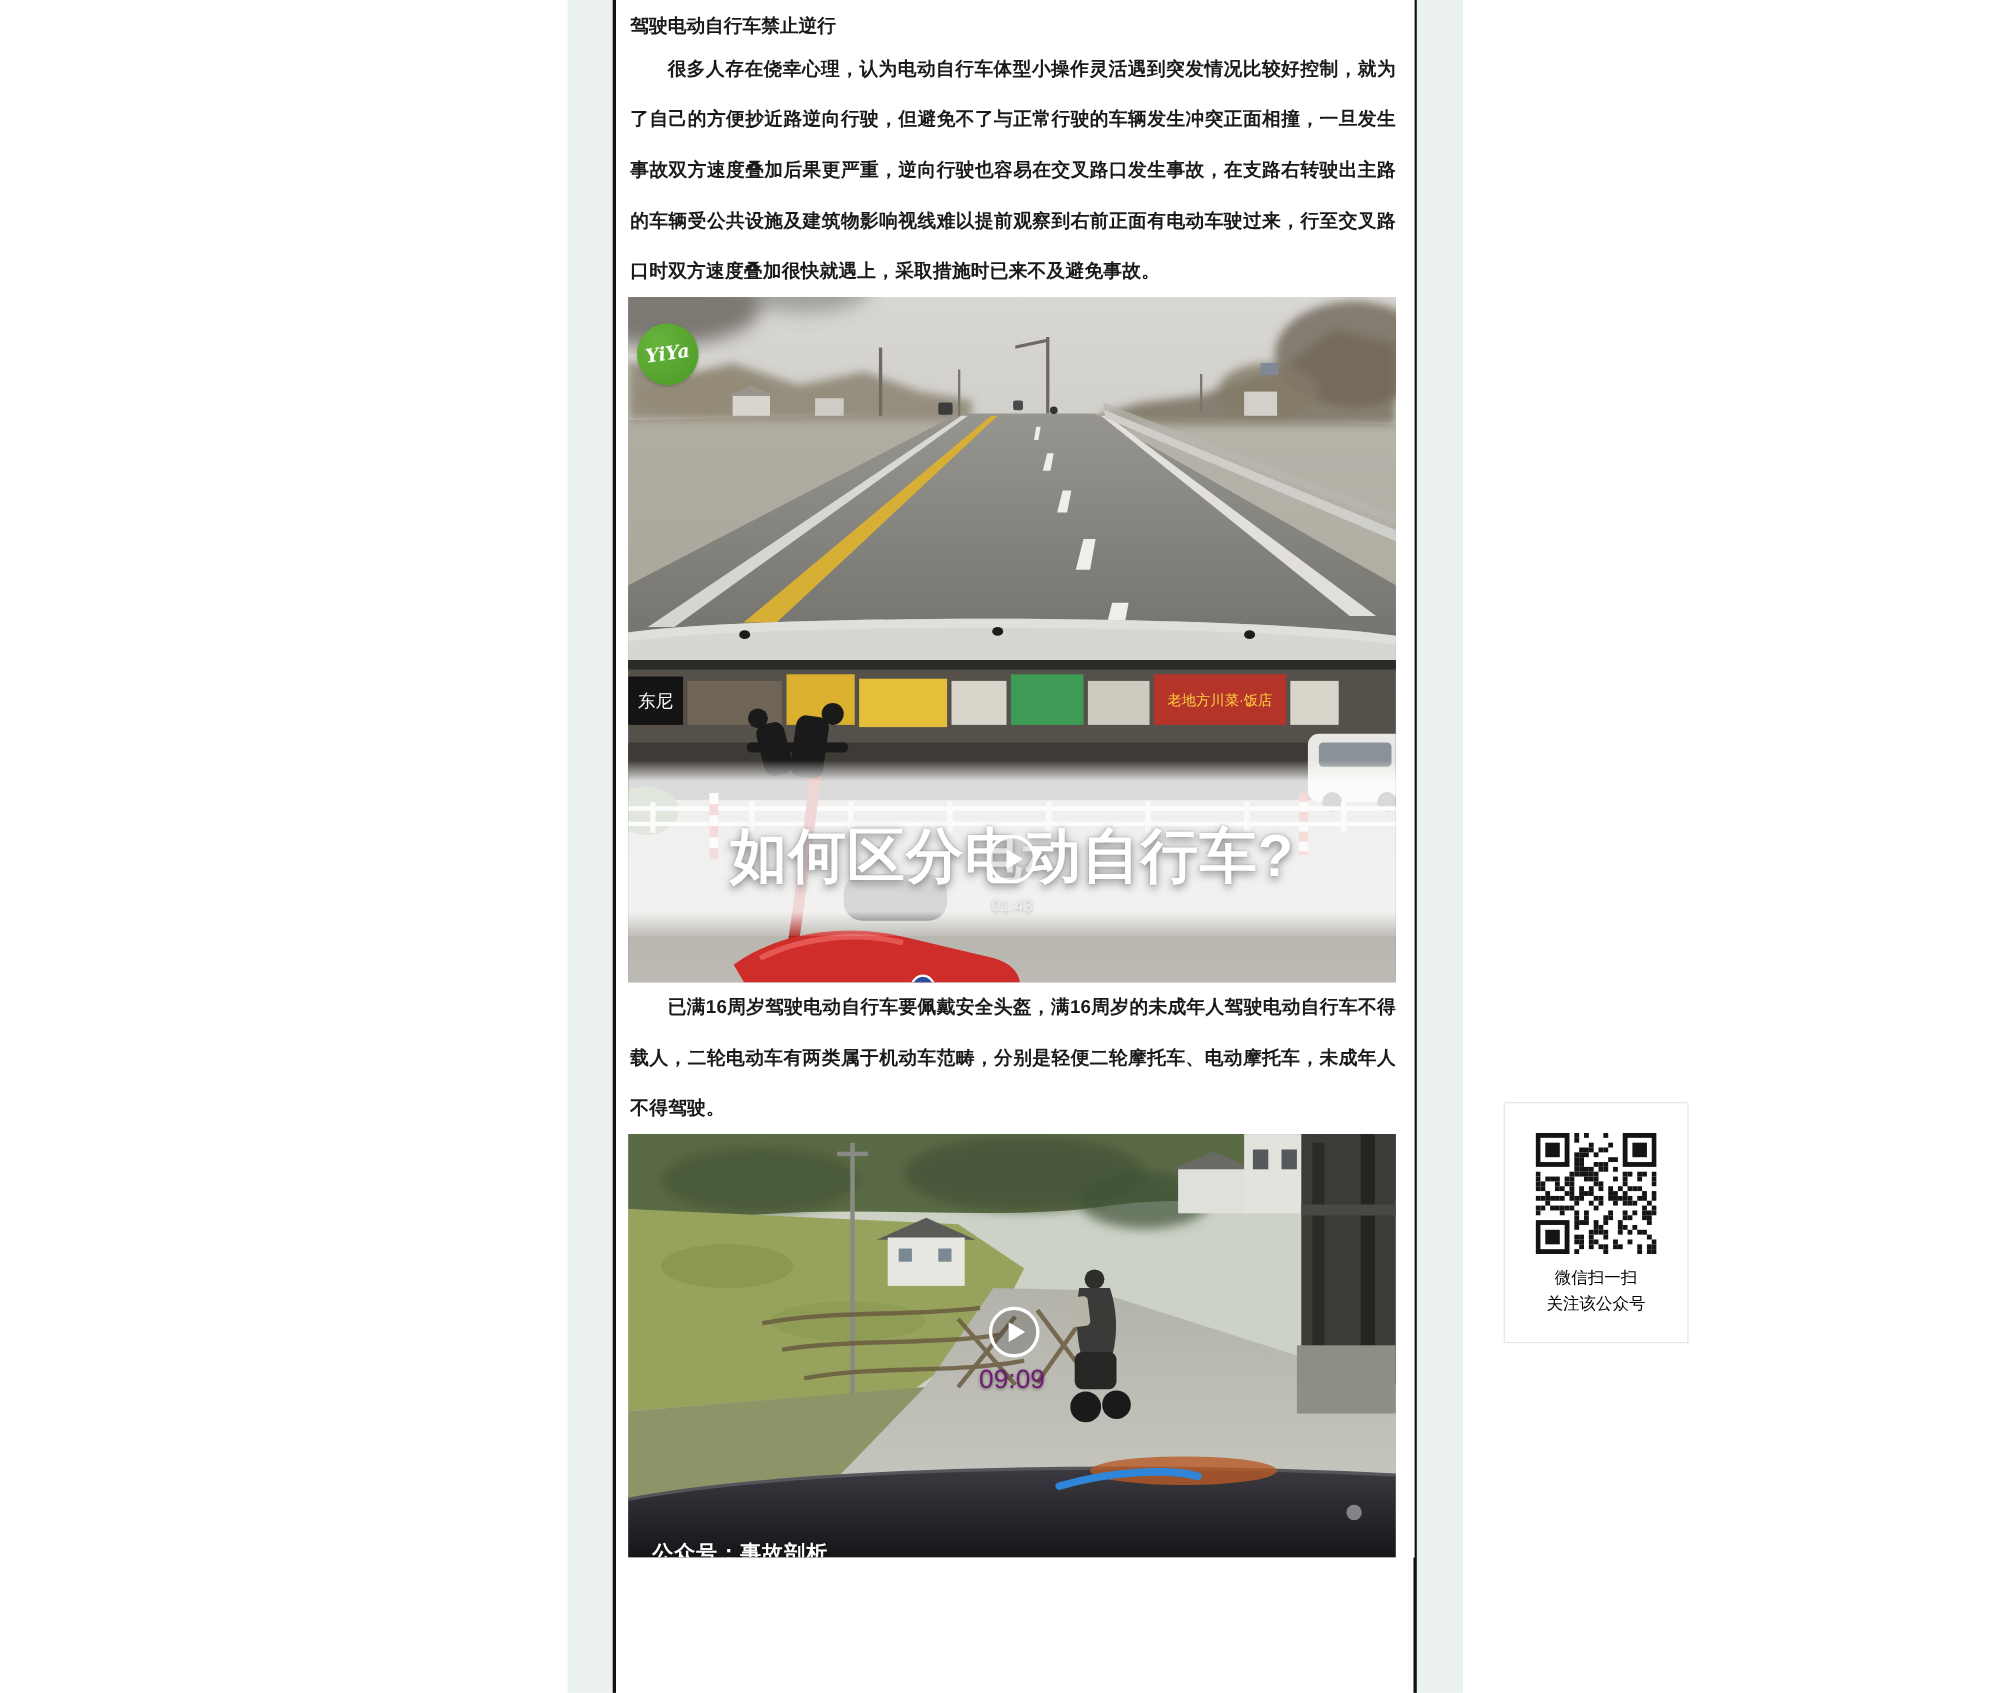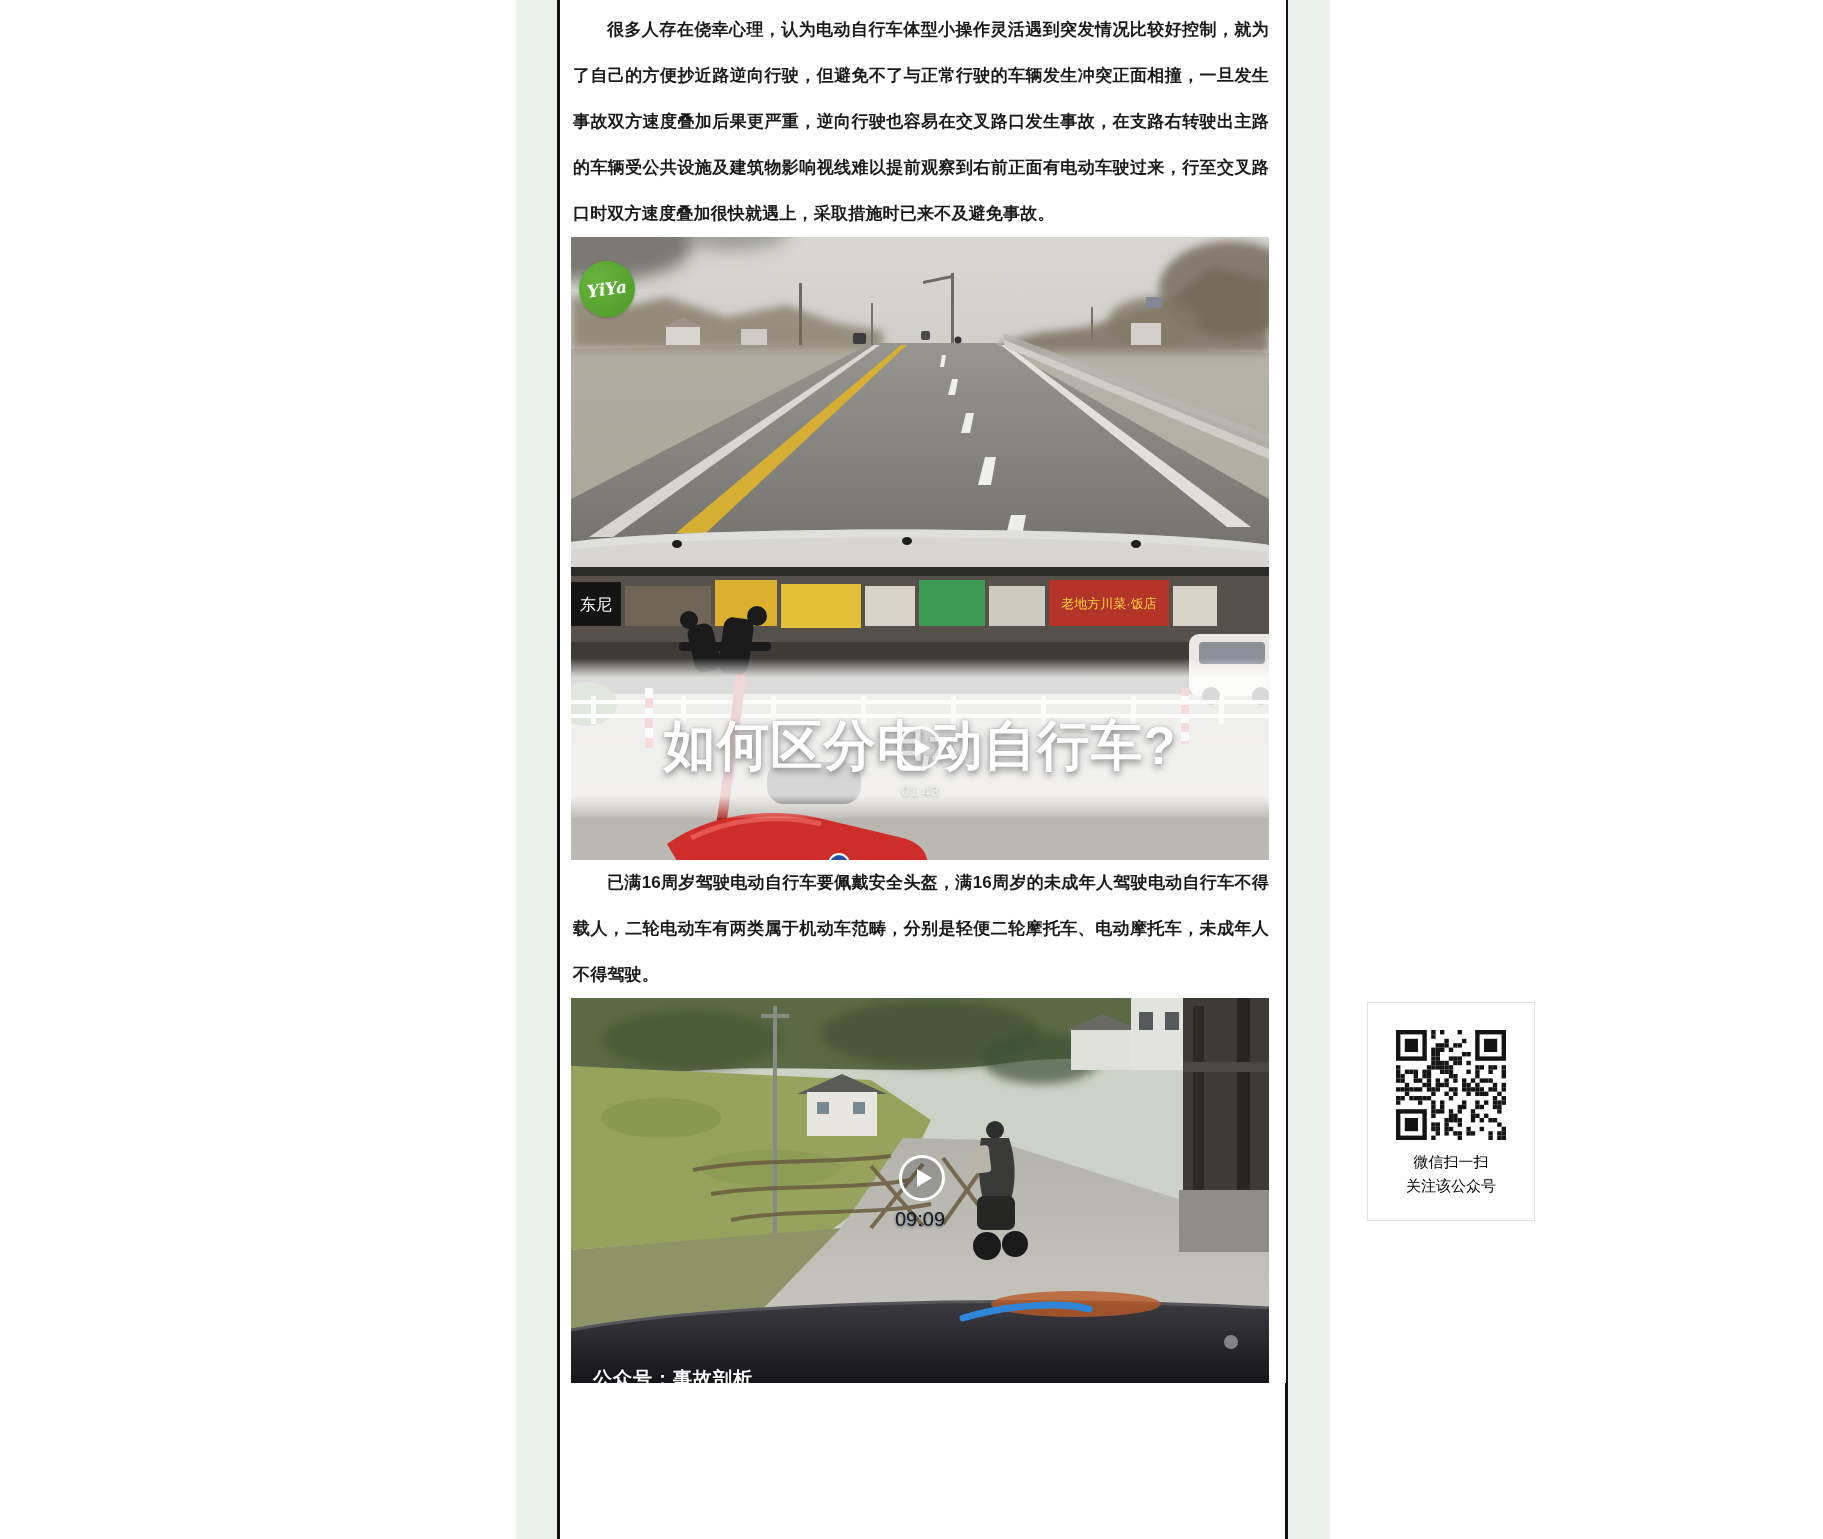--- a/index.html
+++ b/index.html
@@ -55,21 +55,21 @@
   .play {
     position:absolute; border:3px solid #fff; border-radius:50%;
     display:flex; align-items:center; justify-content:center;
   }
   .fig2 .play { left:327px; top:150px; width:38px; height:38px; background:rgba(150,150,150,.28); }
   .fig3 .play { left:328px; top:157px; width:40px; height:40px; background:rgba(40,40,40,.22); }
   .tri { width:0; height:0; border-left:15px solid #fff; border-top:9px solid transparent;
          border-bottom:9px solid transparent; margin-left:5px; }
   .duration { position:absolute; left:0; right:0; text-align:center; font-weight:400; }
   .fig2 .duration { top:206px; font-size:15px; color:#f0f0ee; text-shadow:0 1px 3px rgba(140,140,140,.75); }
-  .fig3 .duration { top:210px; font-size:20px; color:#0f172a; text-shadow:0 1px 3px rgba(0,0,0,.5); }
+  .fig3 .duration { top:210px; font-size:24px; color:#701a75; text-shadow:0 1px 3px rgba(0,0,0,.5); }
   .caption {
     position:absolute; left:22px; top:368px; color:#fff; font-weight:700;
     font-size:19px; letter-spacing:1px; text-shadow:0 1px 2px rgba(0,0,0,.65);
   }
 
   
   .qr-card {
     position:absolute; left:1367px; top:1002px; width:166px; height:217px;
     background:#fff; border:1px solid #e3e3e3; text-align:center;
   }
@@ -79,20 +79,21 @@
 </head>
 <body>
 
 <div class="page">
 
   <div class="gutter gutter-left"></div>
   <div class="gutter gutter-right"></div>
 
   <main class="article">
 
+    <h2 class="head">驾驶电动自行车禁止逆行</h2>
 
     <p class="body">很多人存在侥幸心理，认为电动自行车体型小操作灵活遇到突发情况比较好控制，就为了自己的方便抄近路逆向行驶，但避免不了与正常行驶的车辆发生冲突正面相撞，一旦发生事故双方速度叠加后果更严重，逆向行驶也容易在交叉路口发生事故，在支路右转驶出主路的车辆受公共设施及建筑物影响视线难以提前观察到右前正面有电动车驶过来，行至交叉路口时双方速度叠加很快就遇上，采取措施时已来不及避免事故。</p>
 
     <figure class="media fig1">
       <svg class="scene" width="698" height="339" viewBox="0 0 698 339">
         <defs>
           <linearGradient id="sky1" x1="0" y1="0" x2="0" y2="1">
             <stop offset="0" stop-color="#d8d7d3"></stop>
               <stop offset="1" stop-color="#c2c0ba"></stop>
           </linearGradient>

